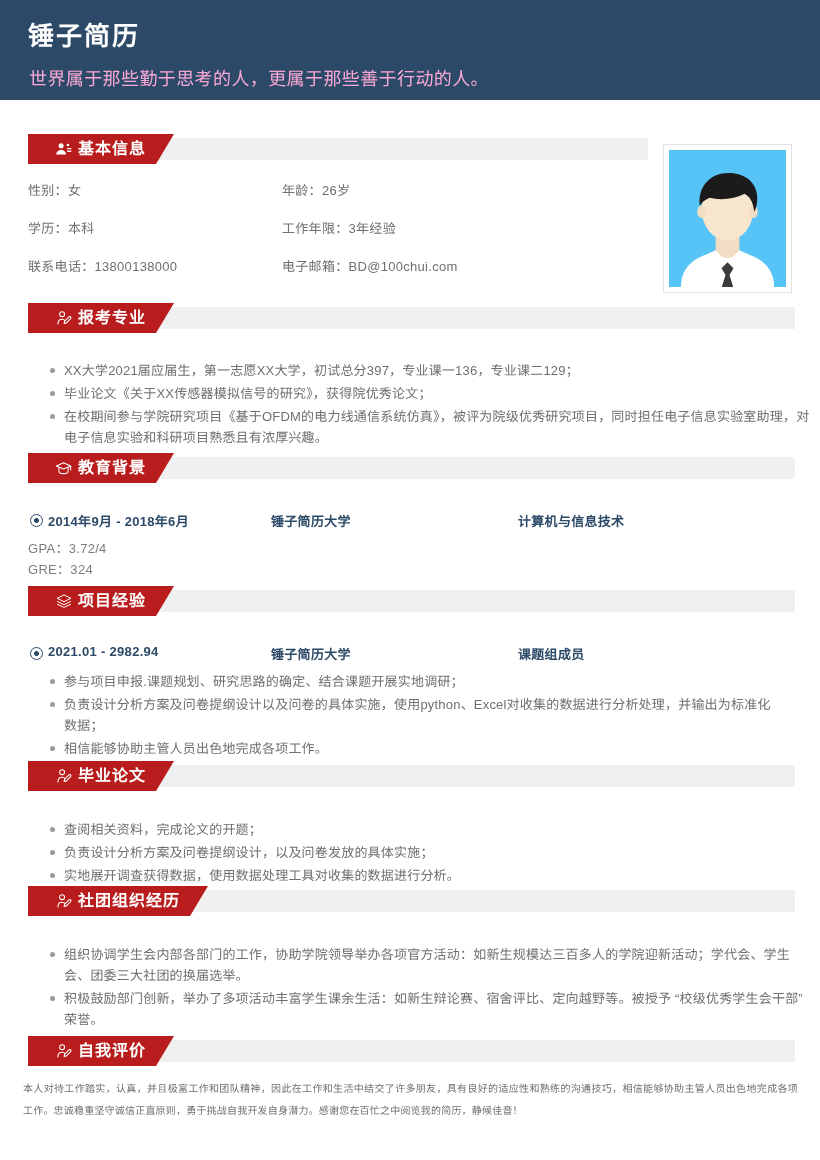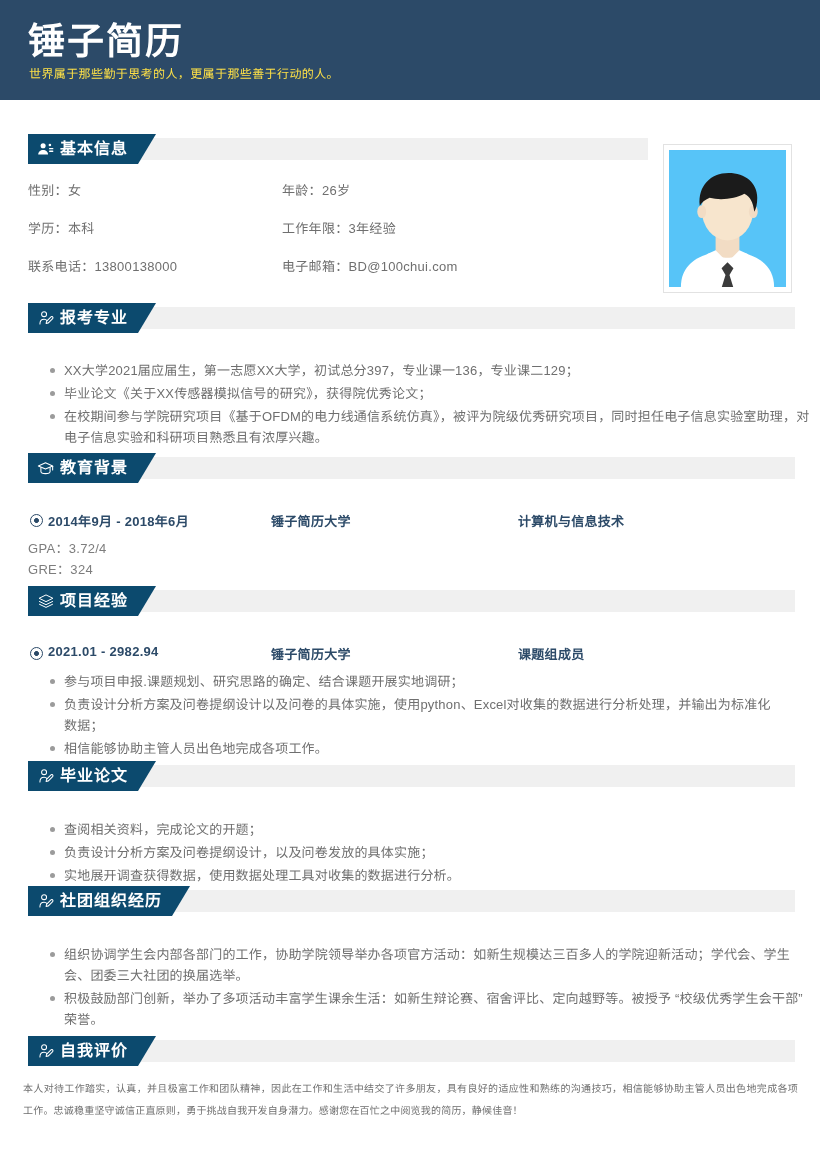--- a/index.html
+++ b/index.html
@@ -24,32 +24,32 @@
     position: absolute;
     top: 0; left: 0;
     width: 820px;
     height: 100px;
     background: #2c4a68;
   }
   .header-name {
     position: absolute;
     left: 28px;
     top: 22px;
-    font-size: 37px;
+    font-size: 26px;
     font-weight: 700;
     color: #ffffff;
     letter-spacing: 2px;
     line-height: 1.1;
   }
   .header-motto {
     position: absolute;
     left: 29px;
     top: 64px;
-    font-size: 12px;
-    color: #fde047;
+    font-size: 18px;
+    color: #f9a8d4;
     letter-spacing: 0.4px;
   }
 
   
   .section { position: absolute; left: 0; width: 820px; }
   .banner {
     position: relative;
     height: 30px;
     margin-left: 28px;
   }
@@ -58,24 +58,24 @@
     left: 0;
     top: 4px;
     height: 22px;
     background: #f0f0f0;
   }
   .banner-blue {
     position: absolute;
     left: 0;
     top: 0;
     height: 30px;
-    background: #0c4a6e;
+    background: #b91c1c;
     display: flex;
     align-items: center;
-    padding-left: 9px;
+    padding-left: 27px;
     padding-right: 28px;
     -webkit-clip-path: polygon(0 0, 100% 0, calc(100% - 18px) 100%, 0 100%);
     clip-path: polygon(0 0, 100% 0, calc(100% - 18px) 100%, 0 100%);
   }
   .banner-icon {
     width: 17px;
     height: 17px;
     margin-right: 6px;
     display: inline-flex;
     align-items: center;

